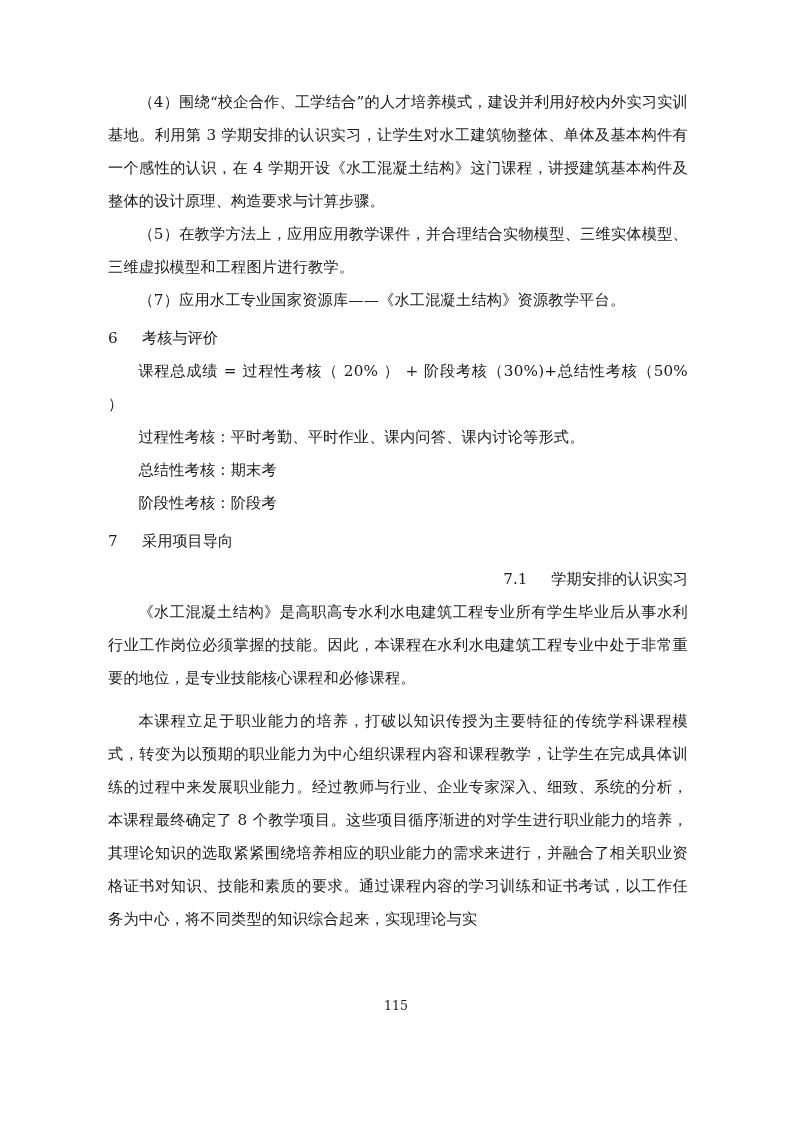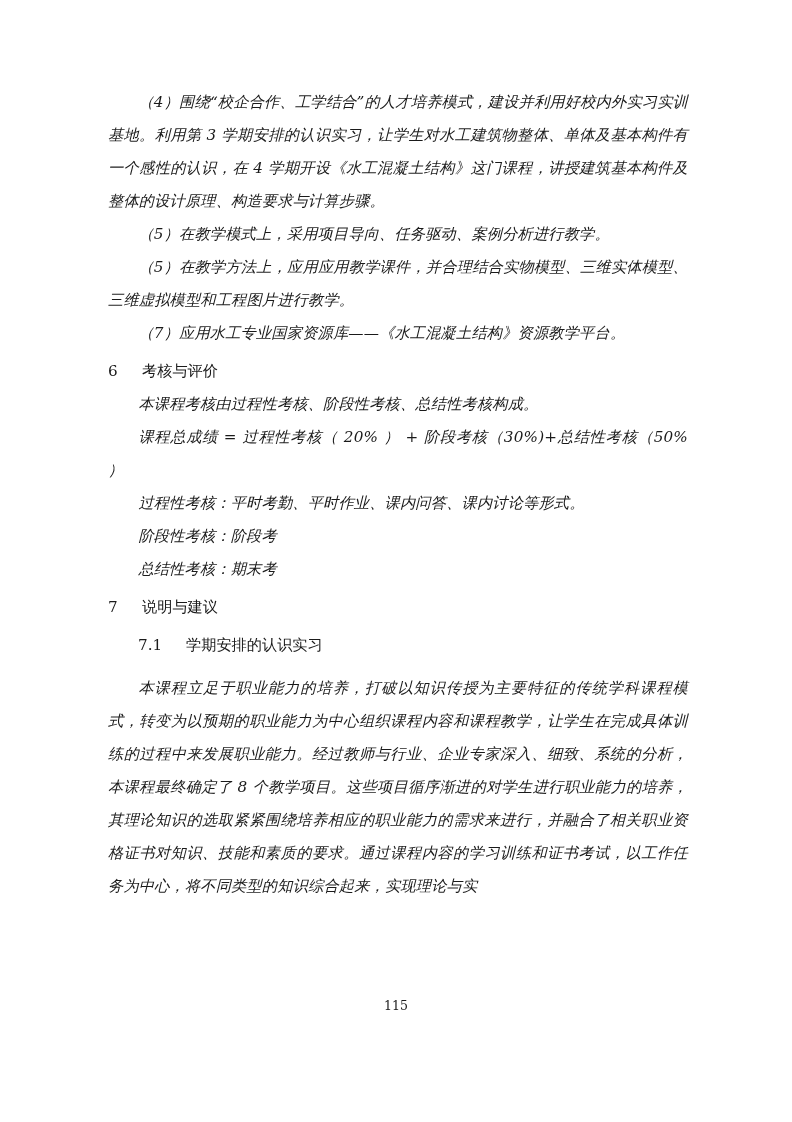--- a/index.html
+++ b/index.html
@@ -26,21 +26,20 @@
     width: 580px;
   }
   p {
     margin: 0;
     font-size: 15.2px;
     line-height: 33px;
     color: #1a1a1a;
     text-align: justify;
     text-justify: inter-ideograph;
     letter-spacing: 0.2px;
-    font-style: italic;
   }
   .indent2 {
     text-indent: 2em;
   }
   .section-head {
     margin: 0;
     font-size: 15.2px;
     line-height: 33px;
     color: #1a1a1a;
     display: flex;
@@ -52,20 +51,21 @@
   .section-head .txt {
     flex: 1;
   }
   .sub-head {
     margin: 0;
     font-size: 15.2px;
     line-height: 33px;
     color: #1a1a1a;
     padding-left: 30px;
     display: flex;
+    justify-content: flex-end;
   }
   .sub-head .num {
     width: 48px;
     flex: 0 0 48px;
   }
   .gap-sm { height: 5px; }
   .gap-md { height: 10px; }
   .pagenum {
     position: absolute;
     left: 0;
@@ -77,51 +77,50 @@
     font-family: "DejaVu Serif", "Liberation Serif", serif;
   }
 </style>
 </head>
 <body>
 
 <div class="page">
   <div class="content">
 
     <p class="indent2">（4）围绕“校企合作、工学结合”的人才培养模式，建设并利用好校内外实习实训基地。利用第 3 学期安排的认识实习，让学生对水工建筑物整体、单体及基本构件有一个感性的认识，在 4 学期开设《水工混凝土结构》这门课程，讲授建筑基本构件及整体的设计原理、构造要求与计算步骤。</p>
-    <p class="indent2">（5）在教学模式上，采用项目导向、任务驱动、案例分析进行教学。</p>
     <p class="indent2">（5）在教学方法上，应用应用教学课件，并合理结合实物模型、三维实体模型、三维虚拟模型和工程图片进行教学。</p>
     <p class="indent2">（7）应用水工专业国家资源库——《水工混凝土结构》资源教学平台。</p>
 
     <div class="gap-sm"></div>
 
     <div class="section-head">
       <span class="num">6</span>
       <span class="txt">考核与评价</span>
     </div>
 
-    <p class="indent2">本课程考核由过程性考核、阶段性考核、总结性考核构成。</p>
     <p class="indent2">课程总成绩 = 过程性考核（ 20% ） + 阶段考核（30%)+总结性考核（50% ）</p>
     <p class="indent2">过程性考核：平时考勤、平时作业、课内问答、课内讨论等形式。</p>
+    <p class="indent2">总结性考核：期末考</p>
     <p class="indent2">阶段性考核：阶段考</p>
-    <p class="indent2">总结性考核：期末考</p>
 
     <div class="gap-sm"></div>
 
     <div class="section-head">
       <span class="num">7</span>
-      <span class="txt">说明与建议</span>
+      <span class="txt">采用项目导向</span>
     </div>
 
     <div class="gap-sm"></div>
 
     <div class="sub-head">
       <span class="num">7.1</span>
       <span class="txt">学期安排的认识实习</span>
     </div>
 
+    <p class="indent2">《水工混凝土结构》是高职高专水利水电建筑工程专业所有学生毕业后从事水利行业工作岗位必须掌握的技能。因此，本课程在水利水电建筑工程专业中处于非常重要的地位，是专业技能核心课程和必修课程。</p>
 
     <div class="gap-md"></div>
 
     <p class="indent2">本课程立足于职业能力的培养，打破以知识传授为主要特征的传统学科课程模式，转变为以预期的职业能力为中心组织课程内容和课程教学，让学生在完成具体训练的过程中来发展职业能力。经过教师与行业、企业专家深入、细致、系统的分析，本课程最终确定了 8 个教学项目。这些项目循序渐进的对学生进行职业能力的培养，其理论知识的选取紧紧围绕培养相应的职业能力的需求来进行，并融合了相关职业资格证书对知识、技能和素质的要求。通过课程内容的学习训练和证书考试，以工作任务为中心，将不同类型的知识综合起来，实现理论与实</p>
   </div>
 
   <div class="pagenum">115</div>
 </div>
 
 </body></html>

